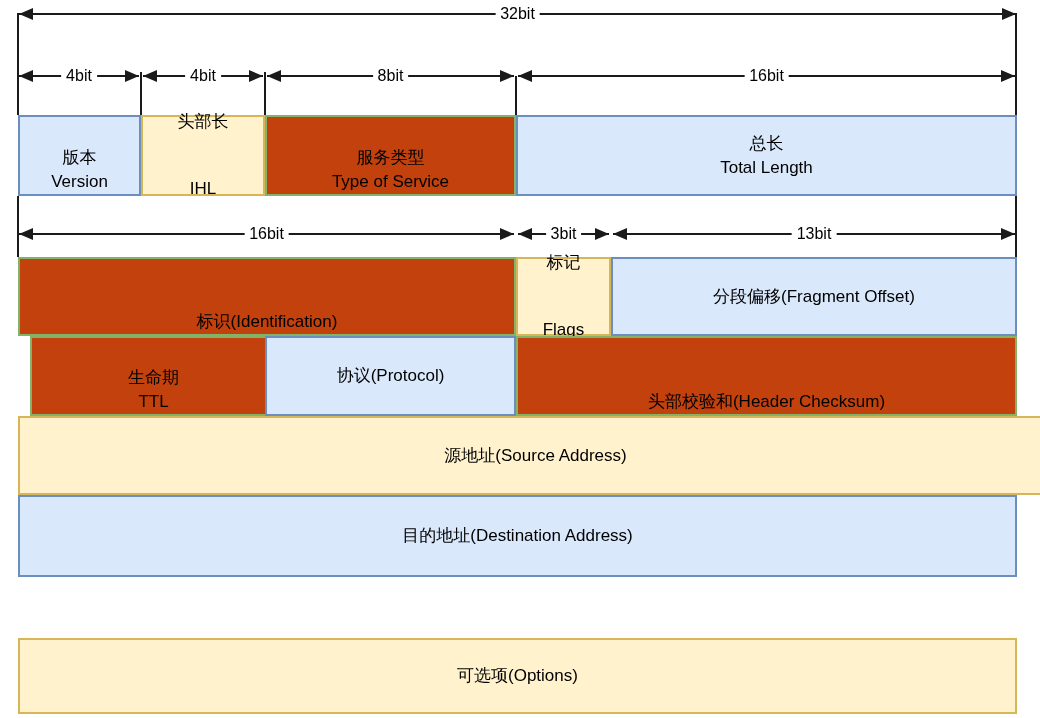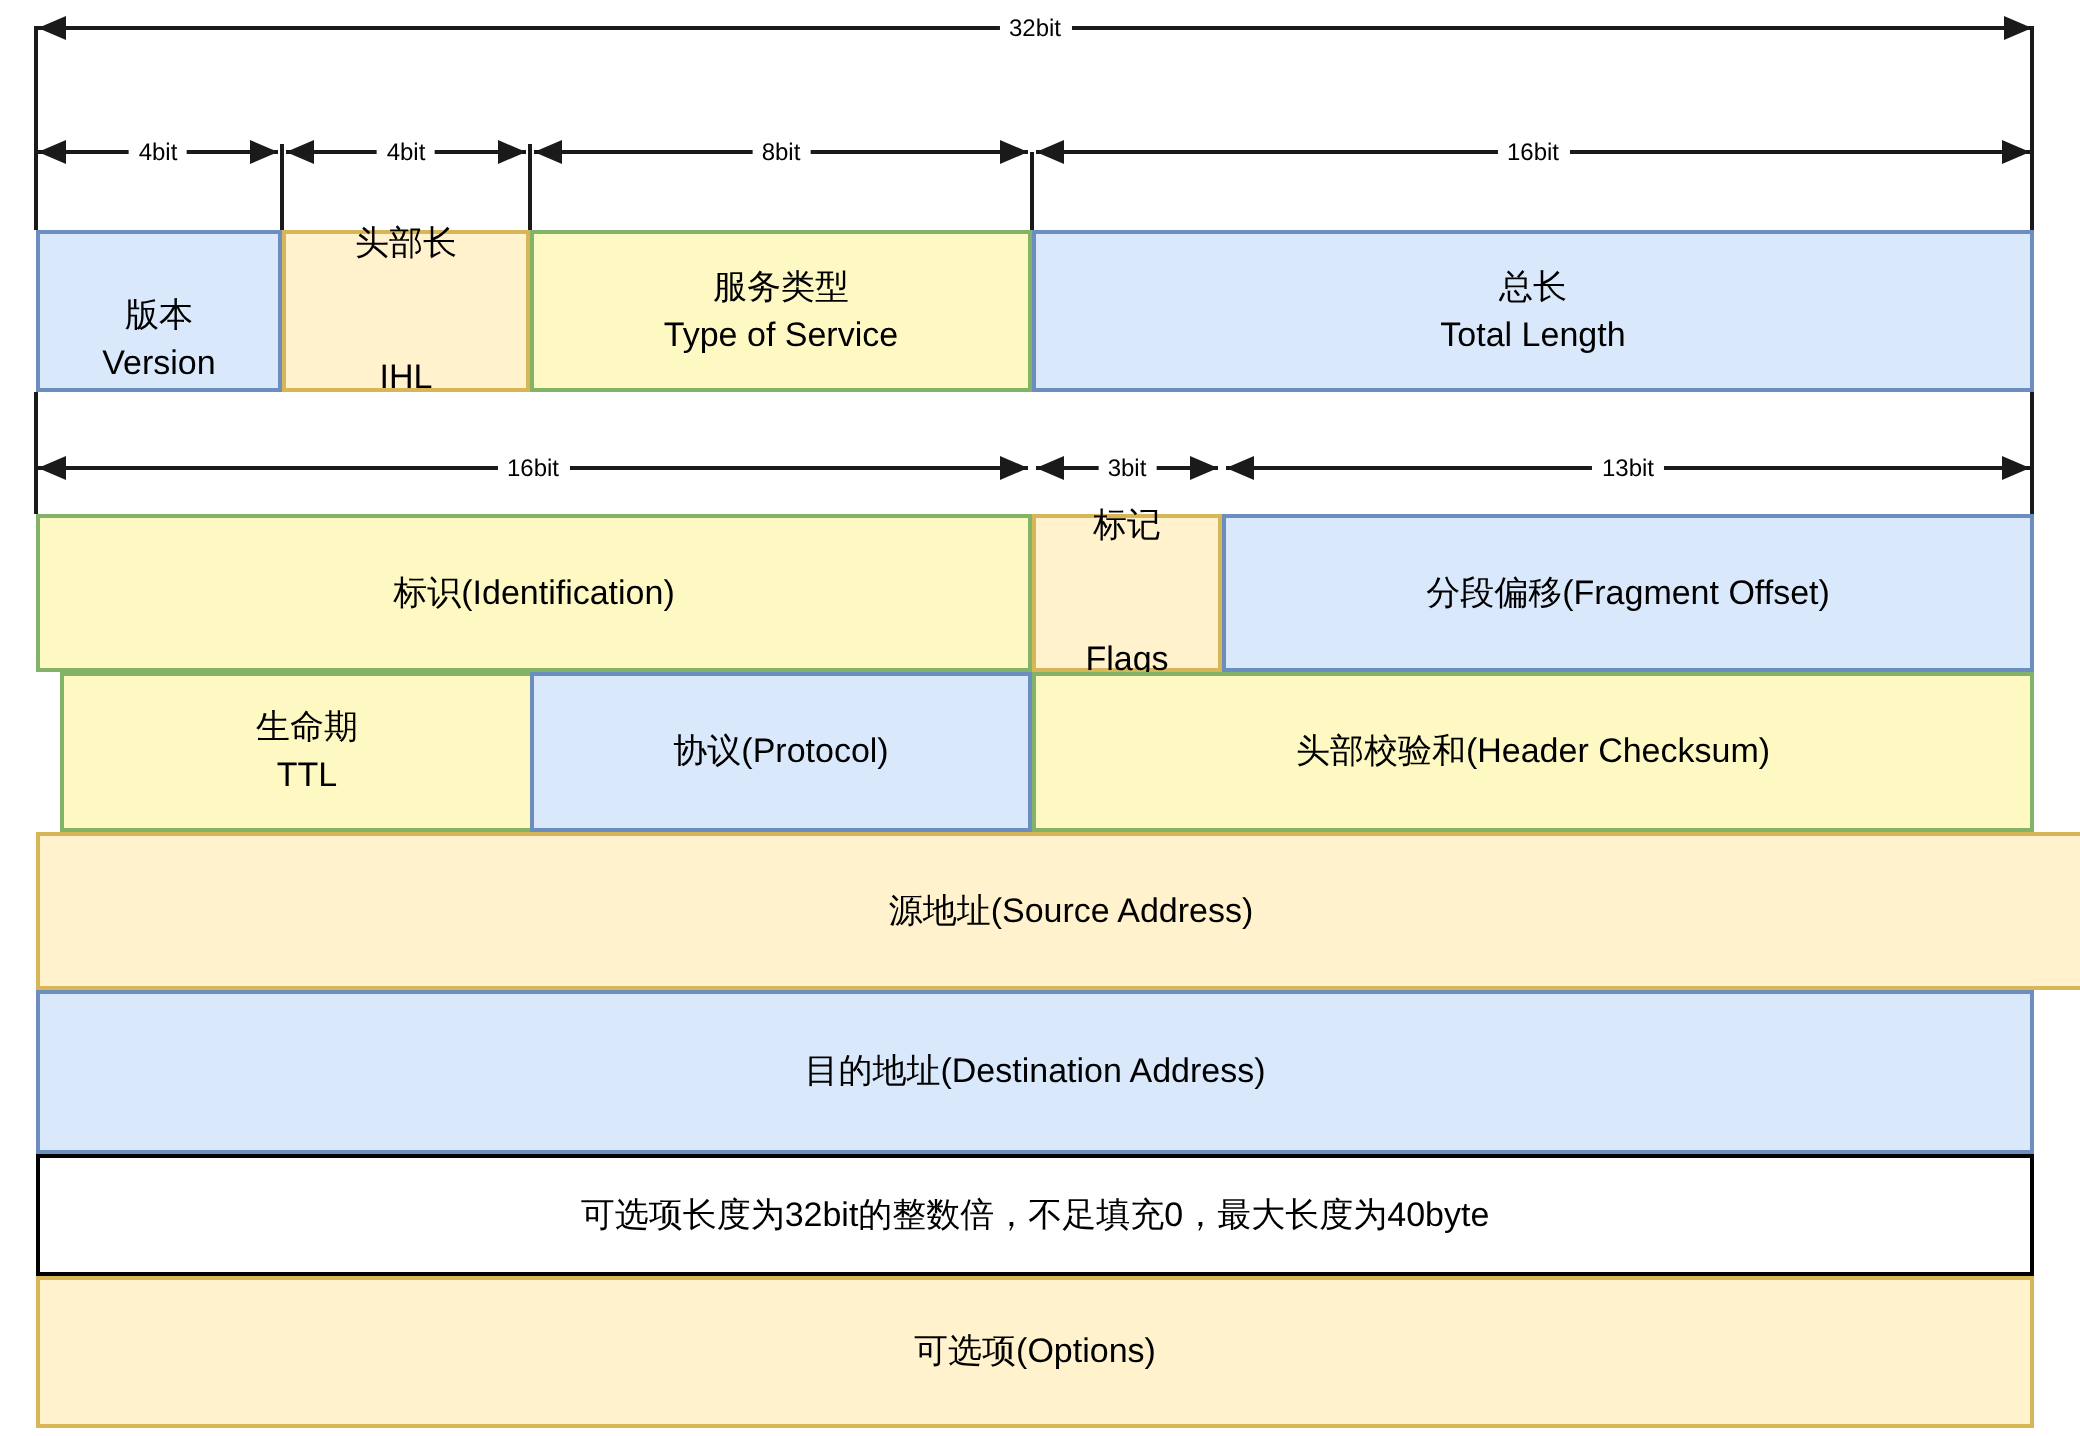--- a/index.html
+++ b/index.html
@@ -8,34 +8,34 @@
     font-family:"Liberation Sans","DejaVu Sans",sans-serif; color:#000;
     overflow:hidden;
   }
   
   .cell {
     position:absolute; box-sizing:border-box; border:2px solid #000;
     display:flex; flex-direction:column; align-items:center; justify-content:center;
     text-align:center; font-size:17px; line-height:1.4; white-space:nowrap;
   }
   .c-blue   { background:#dae8fc; border-color:#6c8ebf; }
-  .c-green  { background:#fef9c3; border-color:#82b366; }
+  .c-green  { background:#c2410c; border-color:#82b366;justify-content:flex-end; }
   .c-yellow { background:#fff2cc; border-color:#d6b656;gap:43px; }
   .c-white  { background:#ffffff; border-color:#000000; }
   
   .arrow { position:absolute; height:2px; background:#1a1a1a; }
   .arrow::before, .arrow::after {
     content:""; position:absolute; width:0; height:0; top:-5px;
     border-top:6px solid transparent; border-bottom:6px solid transparent;
   }
   .arrow::before { left:0;  border-right:14px solid #1a1a1a; }
   .arrow::after  { right:0; border-left:14px solid #1a1a1a; }
   .arrow .lbl {
     position:absolute; left:50%; top:50%; transform:translate(-50%,-50%);
-    background:#ffffff; padding:0 5px; font-size:12px; white-space:nowrap;
+    background:#ffffff; padding:0 5px; font-size:16px; white-space:nowrap;
   }
   
   .vline { position:absolute; width:2px; background:#1a1a1a; }
 </style>
 </head>
 <body>
 
 <div class="canvas">
 
   <div class="vline" style="left:17px; top:13px; height:102px;"></div>
@@ -110,20 +110,17 @@
   <div class="cell c-green" style="left:516px; top:336px; width:501px; height:80px;">
     <span>头部校验和(Header Checksum)</span>
   </div>
 
   <div class="cell c-yellow" style="left:18px; top:416px; width:1035px; height:79px;">
     <span>源地址(Source Address)</span>
   </div>
   <div class="cell c-blue" style="left:18px; top:495px; width:999px; height:82px;">
     <span>目的地址(Destination Address)</span>
   </div>
-  <div class="cell c-white" style="left:18px; top:577px; width:999px; height:61px;">
-    <span>可选项长度为32bit的整数倍，不足填充0，最大长度为40byte</span>
-  </div>
   <div class="cell c-yellow" style="left:18px; top:638px; width:999px; height:76px;">
     <span>可选项(Options)</span>
   </div>
 
 </div>
 
 </body></html>

